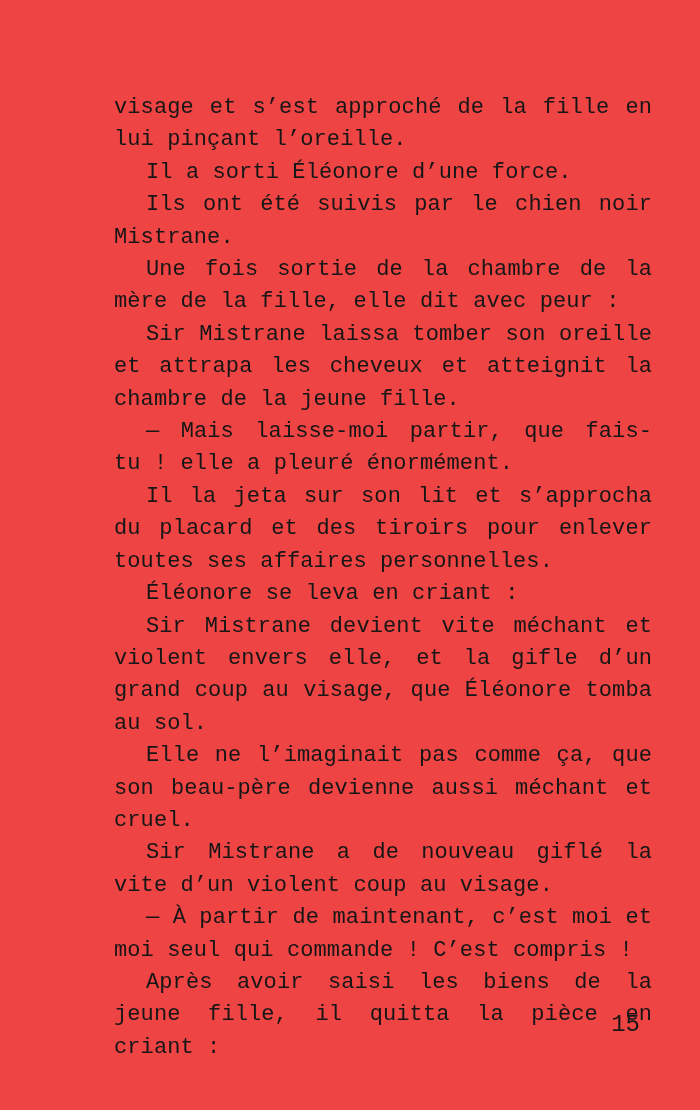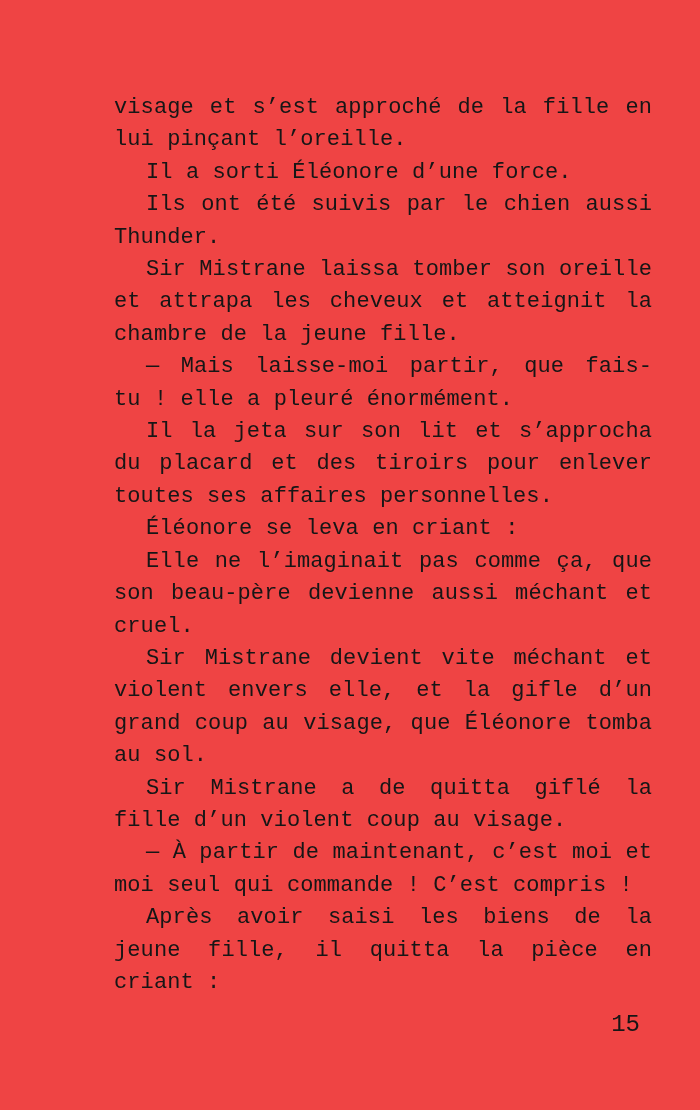--- a/index.html
+++ b/index.html
@@ -44,25 +44,26 @@
     color: #161616;
   }
 </style>
 </head>
 <body>
 
 <div class="page">
   <div class="text-block" id="paragraphs">
       <p class="para">visage et s’est approché de la fille en lui pinçant l’oreille.</p>
       <p class="para indent">Il a sorti Éléonore d’une force.</p>
-      <p class="para indent">Ils ont été suivis par le chien aussi Thunder.</p>
+      <p class="para indent">Ils ont été suivis par le chien noir Mistrane.</p>
+      <p class="para indent">Une fois sortie de la chambre de la mère de la fille, elle dit avec peur&nbsp;:</p>
       <p class="para indent">Sir Mistrane laissa tomber son oreille et attrapa les cheveux et atteignit la chambre de la jeune fille.</p>
       <p class="para indent">— Mais laisse-moi partir, que fais-tu&nbsp;! elle a pleuré énormément.</p>
       <p class="para indent">Il la jeta sur son lit et s’approcha du placard et des tiroirs pour enlever toutes ses affaires personnelles.</p>
       <p class="para indent">Éléonore se leva en criant&nbsp;:</p>
+      <p class="para indent">Sir Mistrane devient vite méchant et violent envers elle, et la gifle d’un grand coup au visage, que Éléonore tomba au sol.</p>
       <p class="para indent">Elle ne l’imaginait pas comme ça, que son beau-père devienne aussi méchant et cruel.</p>
-      <p class="para indent">Sir Mistrane devient vite méchant et violent envers elle, et la gifle d’un grand coup au visage, que Éléonore tomba au sol.</p>
-      <p class="para indent">Sir Mistrane a de quitta giflé la fille d’un violent coup au visage.</p>
+      <p class="para indent">Sir Mistrane a de nouveau giflé la vite d’un violent coup au visage.</p>
       <p class="para indent">— À partir de maintenant, c’est moi et moi seul qui commande&nbsp;! C’est compris&nbsp;!</p>
       <p class="para indent">Après avoir saisi les biens de la jeune fille, il quitta la pièce en criant&nbsp;:</p>
     </div>
   <div class="page-number">15</div>
 </div>
 
 </body></html>

